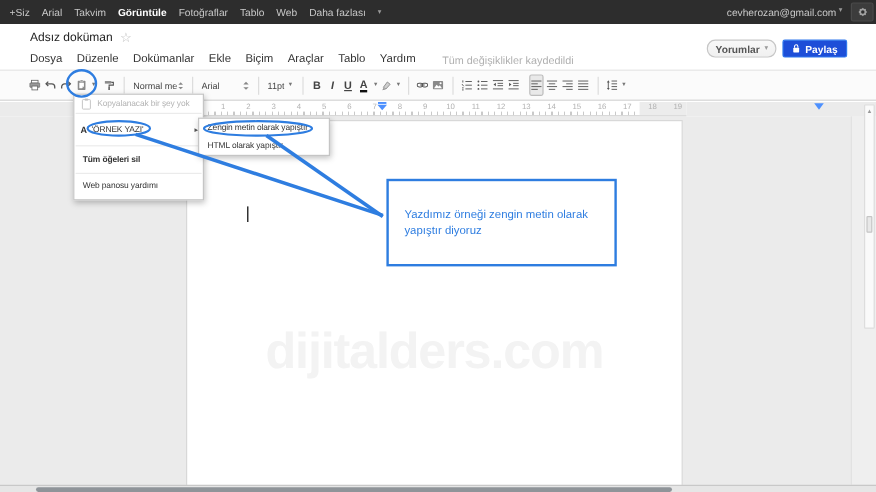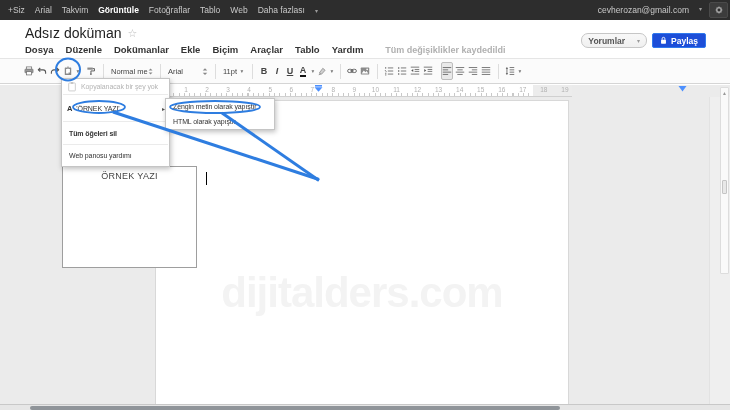--- a/index.html
+++ b/index.html
@@ -7,38 +7,38 @@
   body { font-family:"Liberation Sans","DejaVu Sans",sans-serif; background:#fff; }
   #app { position:relative; width:730px; height:410px; background:#fff; overflow:hidden; }
 
   
   .topbar { position:absolute; left:0; top:0; width:730px; height:20px; background:#2d2d2d;
             display:flex; align-items:center; justify-content:space-between; z-index:3; }
   .tb-links { display:flex; align-items:center; gap:10px; padding-left:8px; }
   .tb-links a { font-size:8.5px; color:#c9c9c9; text-decoration:none; cursor:pointer; white-space:nowrap; }
   .tb-links a.active { color:#fff; font-weight:bold; }
   .tb-right { display:flex; align-items:center; gap:7px; padding-right:2px; }
-  .acct { font-size:8.5px; color:#c9c9c9; text-decoration:none; display:flex; gap:10px; }
+  .acct { font-size:8.5px; color:#c9c9c9; text-decoration:none; display:flex; gap:2px; }
   .caret { font-size:6px; color:#9a9a9a; }
   .gearbtn { width:19px; height:16px; background:#3c3c3c; border:1px solid #4a4a4a; border-radius:2px;
              display:flex; align-items:center; justify-content:center; cursor:pointer; }
 
   
   .header { position:absolute; left:0; top:20px; width:730px; height:38px; background:#fff; }
   .title-row { position:absolute; left:25px; top:5px; display:flex; align-items:center; gap:6px; }
-  .title-row h1 { font-size:14px; font-weight:normal; color:#222; white-space:nowrap; }
+  .title-row h1 { font-size:10px; font-weight:normal; color:#222; white-space:nowrap; }
   .star { font-size:11px; color:#c0c0c0; cursor:pointer; }
   .hdr-actions { position:absolute; right:24px; top:13px; display:flex; gap:5px; }
   .btn-comments { height:15px; padding:0 6px; font-size:8.5px; font-weight:bold; color:#555;
                   background:linear-gradient(#f8f8f8,#f0f0f0); border:1px solid #c6c6c6; border-radius:7px;
-                  display:flex; align-items:center; gap:12px; cursor:pointer; font-family:inherit; }
+                  display:flex; align-items:center; gap:4px; cursor:pointer; font-family:inherit; }
   .btn-share { height:15px; padding:0 7px; font-size:8.5px; font-weight:bold; color:#fff;
                background:#4d90fe; border:1px solid #3079ed; border-radius:2px;
                display:flex; align-items:center; gap:4px; cursor:pointer; font-family:inherit; }
-  .menubar { position:absolute; left:25px; top:24px; display:flex; align-items:center; gap:12px;font-weight:bold; }
+  .menubar { position:absolute; left:25px; top:24px; display:flex; align-items:center; gap:12px; }
   .menubar .mb { font-size:9.5px; color:#333; cursor:pointer; white-space:nowrap; }
   .save-status { font-size:9px; color:#b0b0b0; margin-left:10px; white-space:nowrap; }
 
   
   .toolbar { position:absolute; left:0; top:58px; width:730px; height:26px; background:#fbfbfb;
              border-top:1px solid #e5e5e5; border-bottom:1px solid #d5d5d5;
              display:flex; align-items:center; padding-left:23px; z-index:2; }
   .tbtn { width:12px; height:18px; display:flex; align-items:center; justify-content:center;
           margin-right:1px; border:1px solid transparent; border-radius:2px; cursor:pointer; flex:none; }
   .tbtn.sel { border-color:#bdbdbd; background:#e9e9e9; }
@@ -433,24 +433,24 @@
 
   <div class="menu paste-submenu">
     <div class="mi sub">
       <span>Zengin metin olarak yapıştır</span>
     </div>
     <div class="mi sub">
       <span>HTML olarak yapıştır</span>
     </div>
   </div>
 
-  <div class="sample-box">
-    <span>ÖRNEK YAZI</span>
-  </div>
-
+
+  <div class="callout" style="border-color: rgb(46, 125, 224); color: rgb(46, 125, 224);">
+    <span>Yazdımız örneği zengin metin olarak yapıştır diyoruz</span>
+  </div>
 
   <svg class="anno" viewBox="0 0 730 410">
     <ellipse class="anno-stroke" cx="68" cy="69.5" rx="12" ry="11" fill="none" stroke="#2e7de0" stroke-width="2"></ellipse>
     <ellipse class="anno-stroke" cx="99" cy="107" rx="26" ry="6" fill="none" stroke="#2e7de0" stroke-width="1.8"></ellipse>
     <ellipse class="anno-stroke" cx="215" cy="107" rx="45" ry="6" fill="none" stroke="#2e7de0" stroke-width="1.8"></ellipse>
     <path class="anno-stroke" d="M113 112 L319 179.5" fill="none" stroke="#2e7de0" stroke-width="3"></path>
     <path class="anno-stroke" d="M222 113 L319 180.5" fill="none" stroke="#2e7de0" stroke-width="3"></path>
   </svg>
 
 </div>

